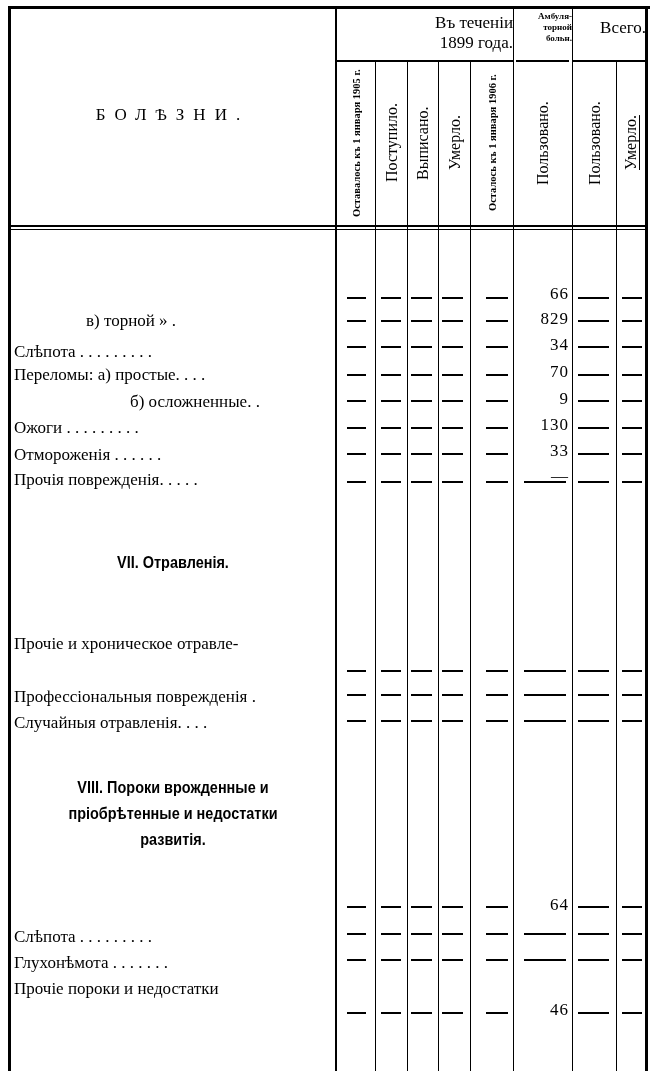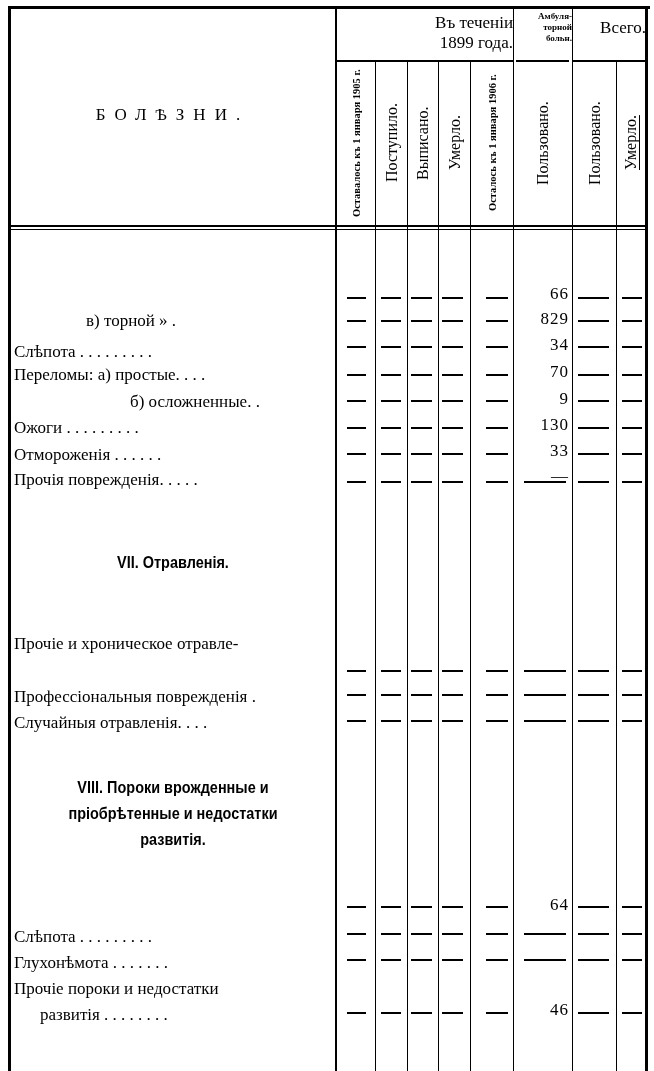--- a/index.html
+++ b/index.html
@@ -211,17 +211,16 @@
   <div class="row-label" style="top:711px">Случайныя отравленія. . . .</div>
 
   <div class="section" style="top:775px">
     <div>VIII. Пороки врожденные и</div>
     <div>пріобрѣтенные и недостатки</div>
     <div>развитія.</div>
   </div>
   <div class="row-label" style="top:925px">Слѣпота . . . . . . . . .</div>
   <div class="row-label" style="top:951px">Глухонѣмота . . . . . . .</div>
   <div class="row-label" style="top:977px">Прочіе пороки и недостатки</div>
-  <div class="row-label" style="top:1003px;padding-left:26px;width:292px">развитія . . . . . . . .</div>
 
   <div class="num" style="left:519px;top:895px">64</div>
   <div class="num" style="left:519px;top:1000px">46</div>
 </div>
 
 </body></html>

